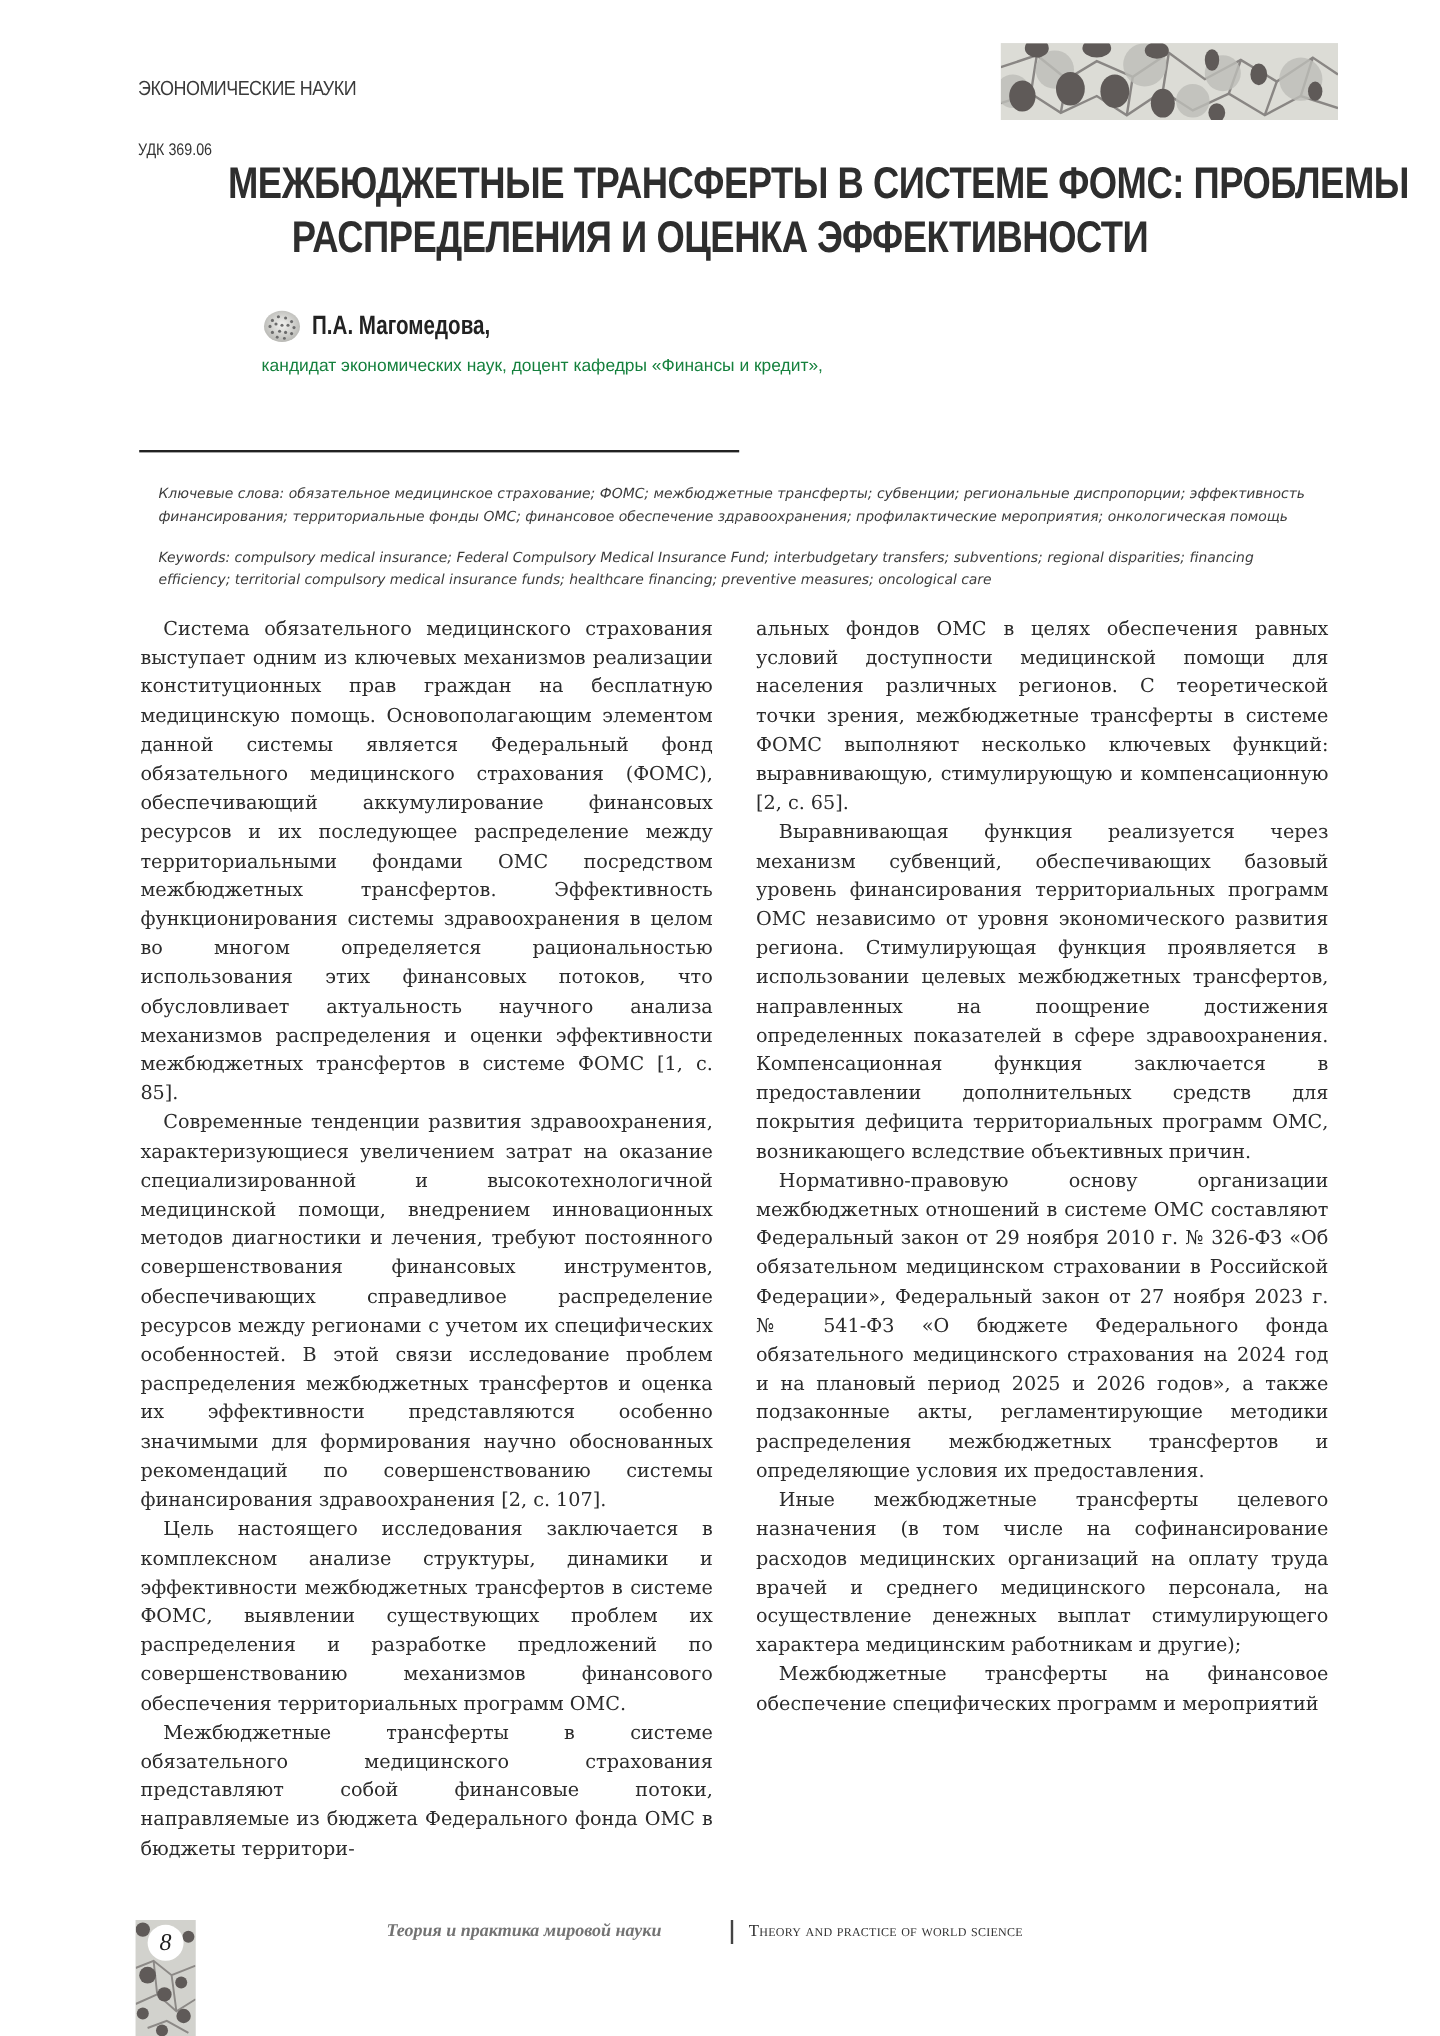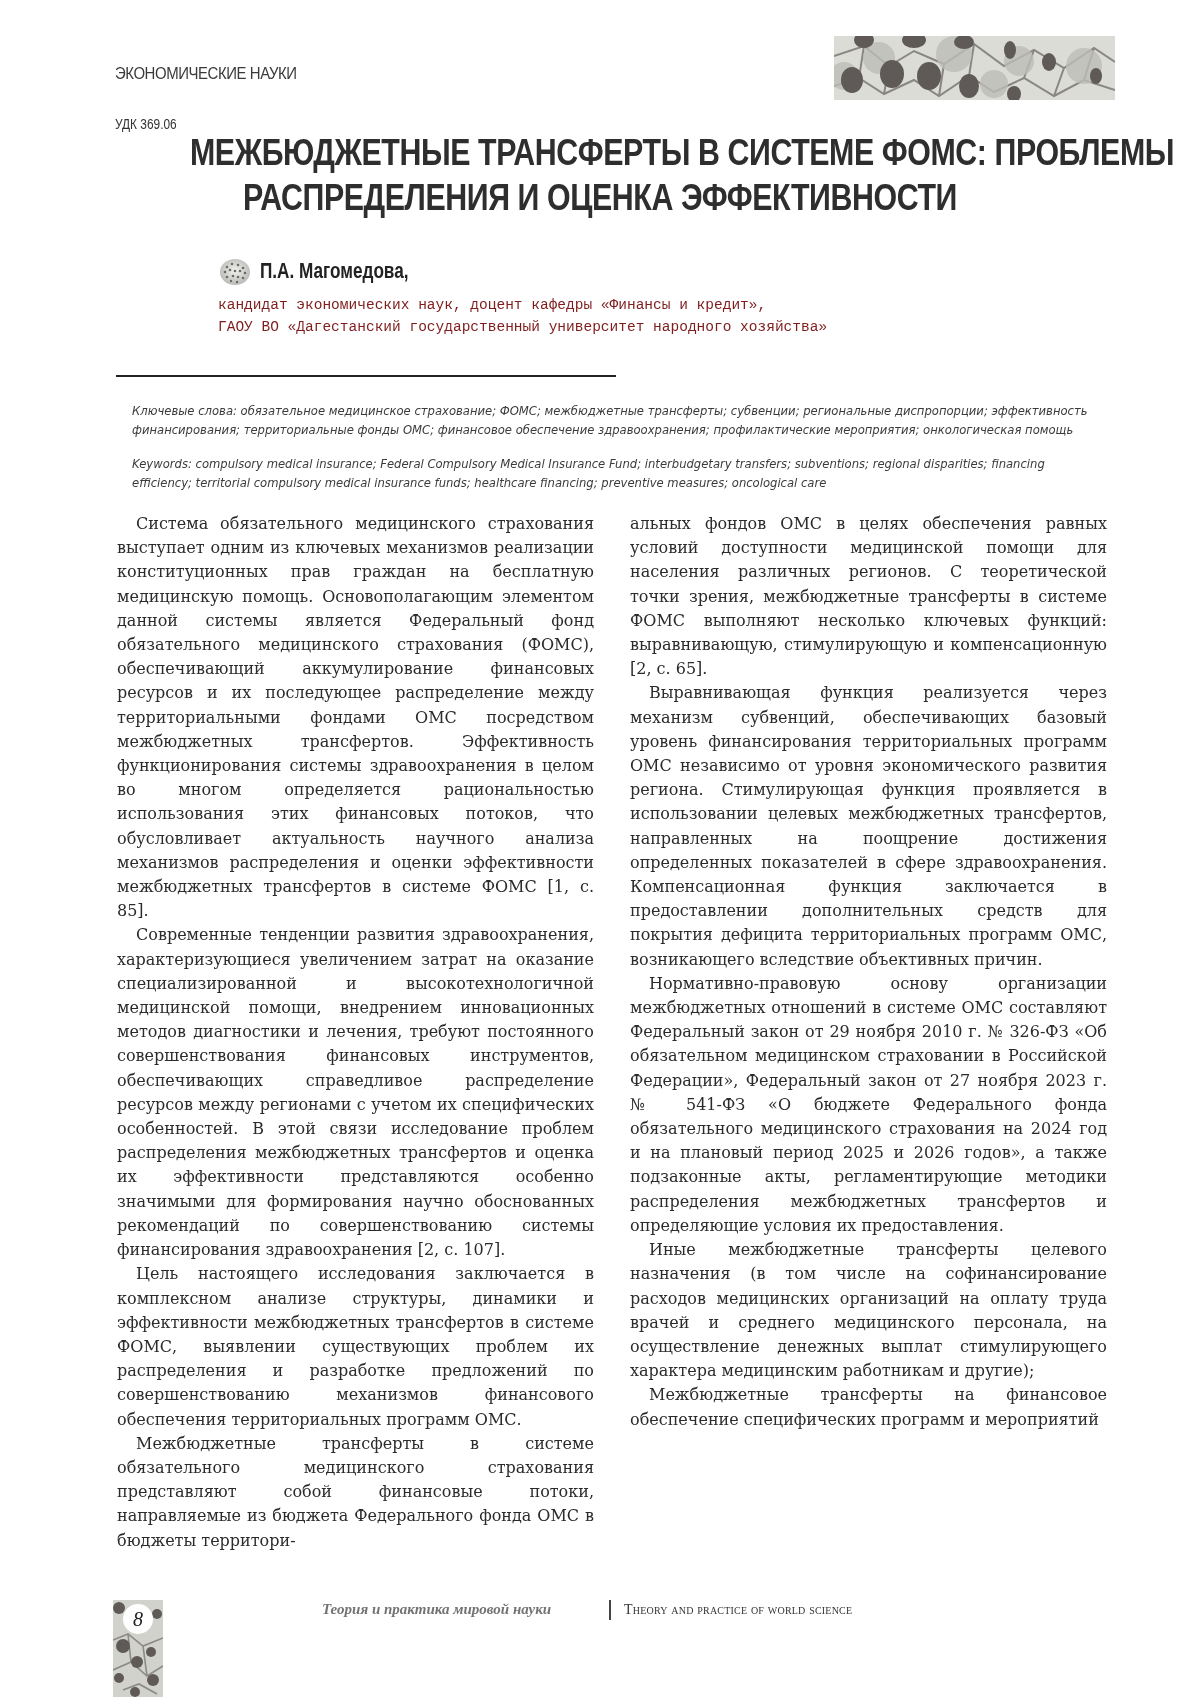--- a/index.html
+++ b/index.html
@@ -35,21 +35,21 @@
   .author-icon {
     position: absolute; left: 0; top: 0; width: 34px; height: 28px;
   }
   .author-name {
     position: absolute; left: 42px; top: 0px; white-space: nowrap;
     font-family: "Liberation Sans", sans-serif; font-weight: 900; font-size: 22px;
     color: #222; transform: scaleX(0.78); transform-origin: left top;
   }
   .author-aff {
     position: absolute; left: 0; top: 36px; white-space: nowrap;
-    font-family: Liberation Mono, monospace; font-size: 14.5px; line-height: 22px; color: #7f1d1d;
+    font-family: Liberation Sans, sans-serif; font-size: 14.5px; line-height: 22px; color: #15803d; text-align: center;
   }
   .author-aff span { display: block; }
 
   .rule {
     position: absolute; left: 116px; top: 375px; width: 500px; height: 2px; background: #222;
   }
 
   .keywords {
     position: absolute; left: 116px; top: 386px; width: 1000px;
     font-family: "DejaVu Sans", sans-serif; font-style: italic;
@@ -160,21 +160,20 @@
           <circle cx="20" cy="19" r="1.3"></circle>
           <circle cx="25" cy="20" r="1.3"></circle>
         <circle cx="13" cy="23" r="1.2"></circle>
           <circle cx="19" cy="24" r="1.2"></circle>
       </g>
     </svg>
   </div>
   <div class="author-name">П.А. Магомедова,</div>
   <div class="author-aff">
     <span>кандидат экономических наук, доцент кафедры «Финансы и кредит»,</span>
-    <span>ГАОУ ВО «Дагестанский государственный университет народного хозяйства»</span>
   </div>
 </div>
 
 <div class="rule"></div>
 
 <div class="keywords">
   <p>Ключевые слова: обязательное медицинское страхование; ФОМС; межбюджетные трансферты; субвенции; региональные диспропорции; эффективность финансирования; территориальные фонды ОМС; финансовое обеспечение здравоохранения; профилактические мероприятия; онкологическая помощь</p>
   <p>Keywords:  compulsory medical insurance; Federal Compulsory Medical Insurance Fund; interbudgetary transfers; subventions; regional disparities; financing efficiency; territorial compulsory medical insurance funds; healthcare financing; preventive measures; oncological care</p>
 </div>
 

